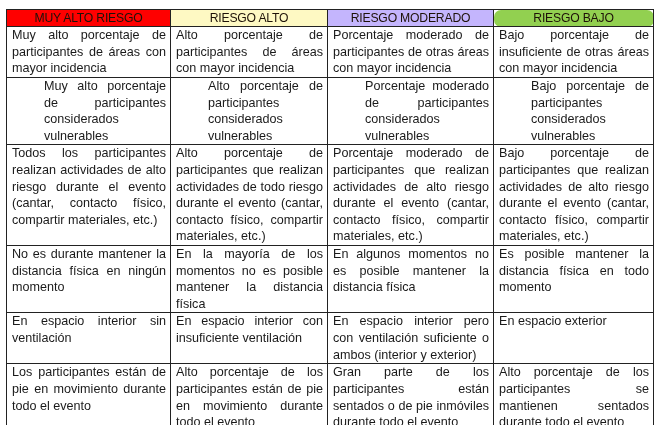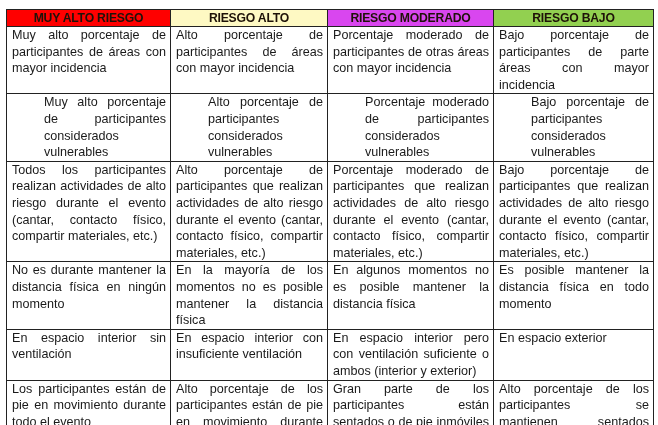--- a/index.html
+++ b/index.html
@@ -33,21 +33,21 @@
     table.risk-table col.c3 { width: 166px; }
     table.risk-table col.c4 { width: 160px; }
     th, td {
       border: 1.2px solid #222;
       vertical-align: top;
     }
     th {
       height: 16px;
       padding: 0;
       font-size: 12.2px;
-      font-weight: bold;
+      font-weight: normal;
       text-align: center;
       line-height: 16px;
       color: #1e1208;
       letter-spacing: -0.2px;
     }
     td {
       padding: 0 4px 0 5px;
       font-size: 12.6px;
       line-height: 16.6px;
       text-align: justify;
@@ -69,40 +69,40 @@
     <colgroup>
       <col class="c1">
         <col class="c2">
         <col class="c3">
         <col class="c4">
     </colgroup>
     <thead>
       <tr>
         <th style="background:#ff0000;">MUY ALTO RIESGO</th>
         <th style="background:#fef9c3;">RIESGO ALTO</th>
-        <th style="background:#d946ef;margin-left:31px;">RIESGO MODERADO</th>
-        <th style="background:#92d050;">RIESGO BAJO</th>
+        <th style="background:#c4b5fd;margin-left:31px;">RIESGO MODERADO</th>
+        <th style="background:#92d050;border-radius:7px;">RIESGO BAJO</th>
       </tr>
     </thead>
     <tbody>
       <tr class="r1">
         <td>Muy alto porcentaje de participantes de áreas con mayor incidencia</td>
         <td>Alto porcentaje de participantes de áreas con mayor incidencia</td>
         <td>Porcentaje moderado de participantes de otras áreas con mayor incidencia</td>
-        <td>Bajo porcentaje de participantes de parte áreas con mayor incidencia</td>
+        <td>Bajo porcentaje de insuficiente de otras áreas con mayor incidencia</td>
       </tr>
       <tr class="r2">
         <td>Muy alto porcentaje de participantes considerados vulnerables</td>
         <td>Alto porcentaje de participantes considerados vulnerables</td>
         <td>Porcentaje moderado de participantes considerados vulnerables</td>
         <td>Bajo porcentaje de participantes considerados vulnerables</td>
       </tr>
       <tr class="r3">
         <td>Todos los participantes realizan actividades de alto riesgo durante el evento (cantar, contacto físico, compartir materiales, etc.)</td>
-        <td>Alto porcentaje de participantes que realizan actividades de alto riesgo durante el evento (cantar, contacto físico, compartir materiales, etc.)</td>
+        <td>Alto porcentaje de participantes que realizan actividades de todo riesgo durante el evento (cantar, contacto físico, compartir materiales, etc.)</td>
         <td>Porcentaje moderado de participantes que realizan actividades de alto riesgo durante el evento (cantar, contacto físico, compartir materiales, etc.)</td>
         <td>Bajo porcentaje de participantes que realizan actividades de alto riesgo durante el evento (cantar, contacto físico, compartir materiales, etc.)</td>
       </tr>
       <tr class="r4">
         <td>No es durante mantener la distancia física en ningún momento</td>
         <td>En la mayoría de los momentos no es posible mantener la distancia física</td>
         <td>En algunos momentos no es posible mantener la distancia física</td>
         <td>Es posible mantener la distancia física en todo momento</td>
       </tr>
       <tr class="r5">

